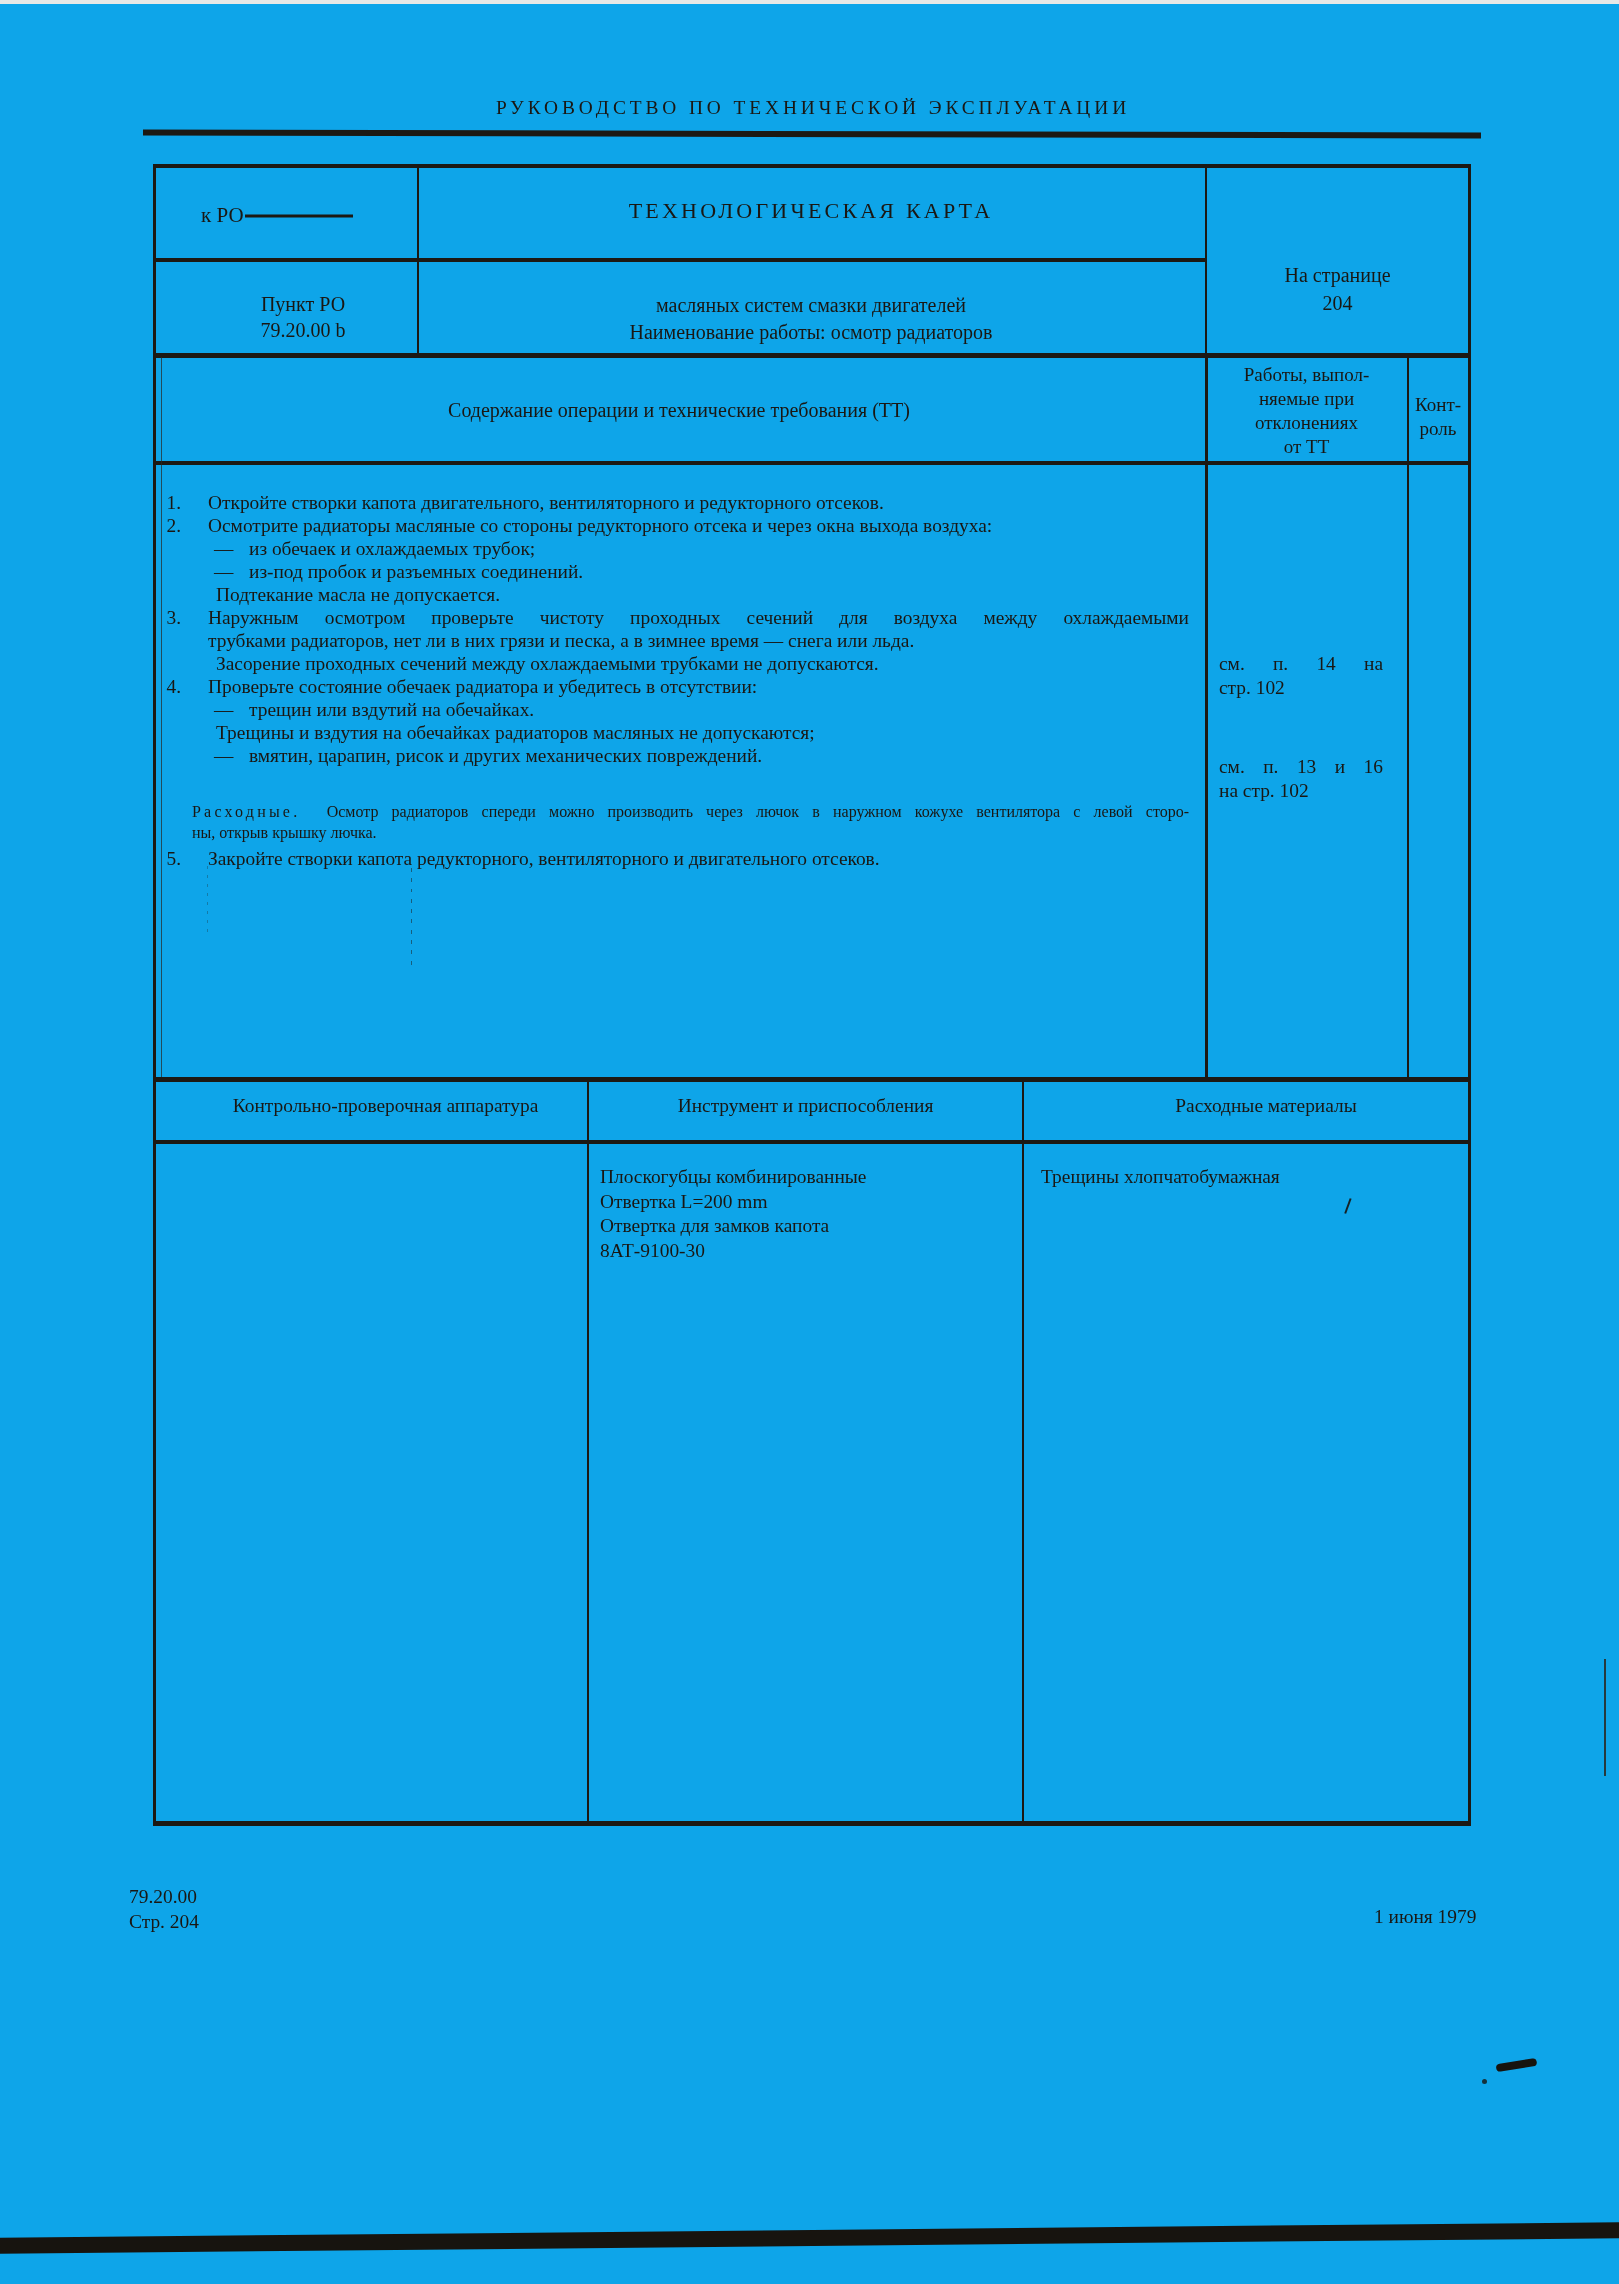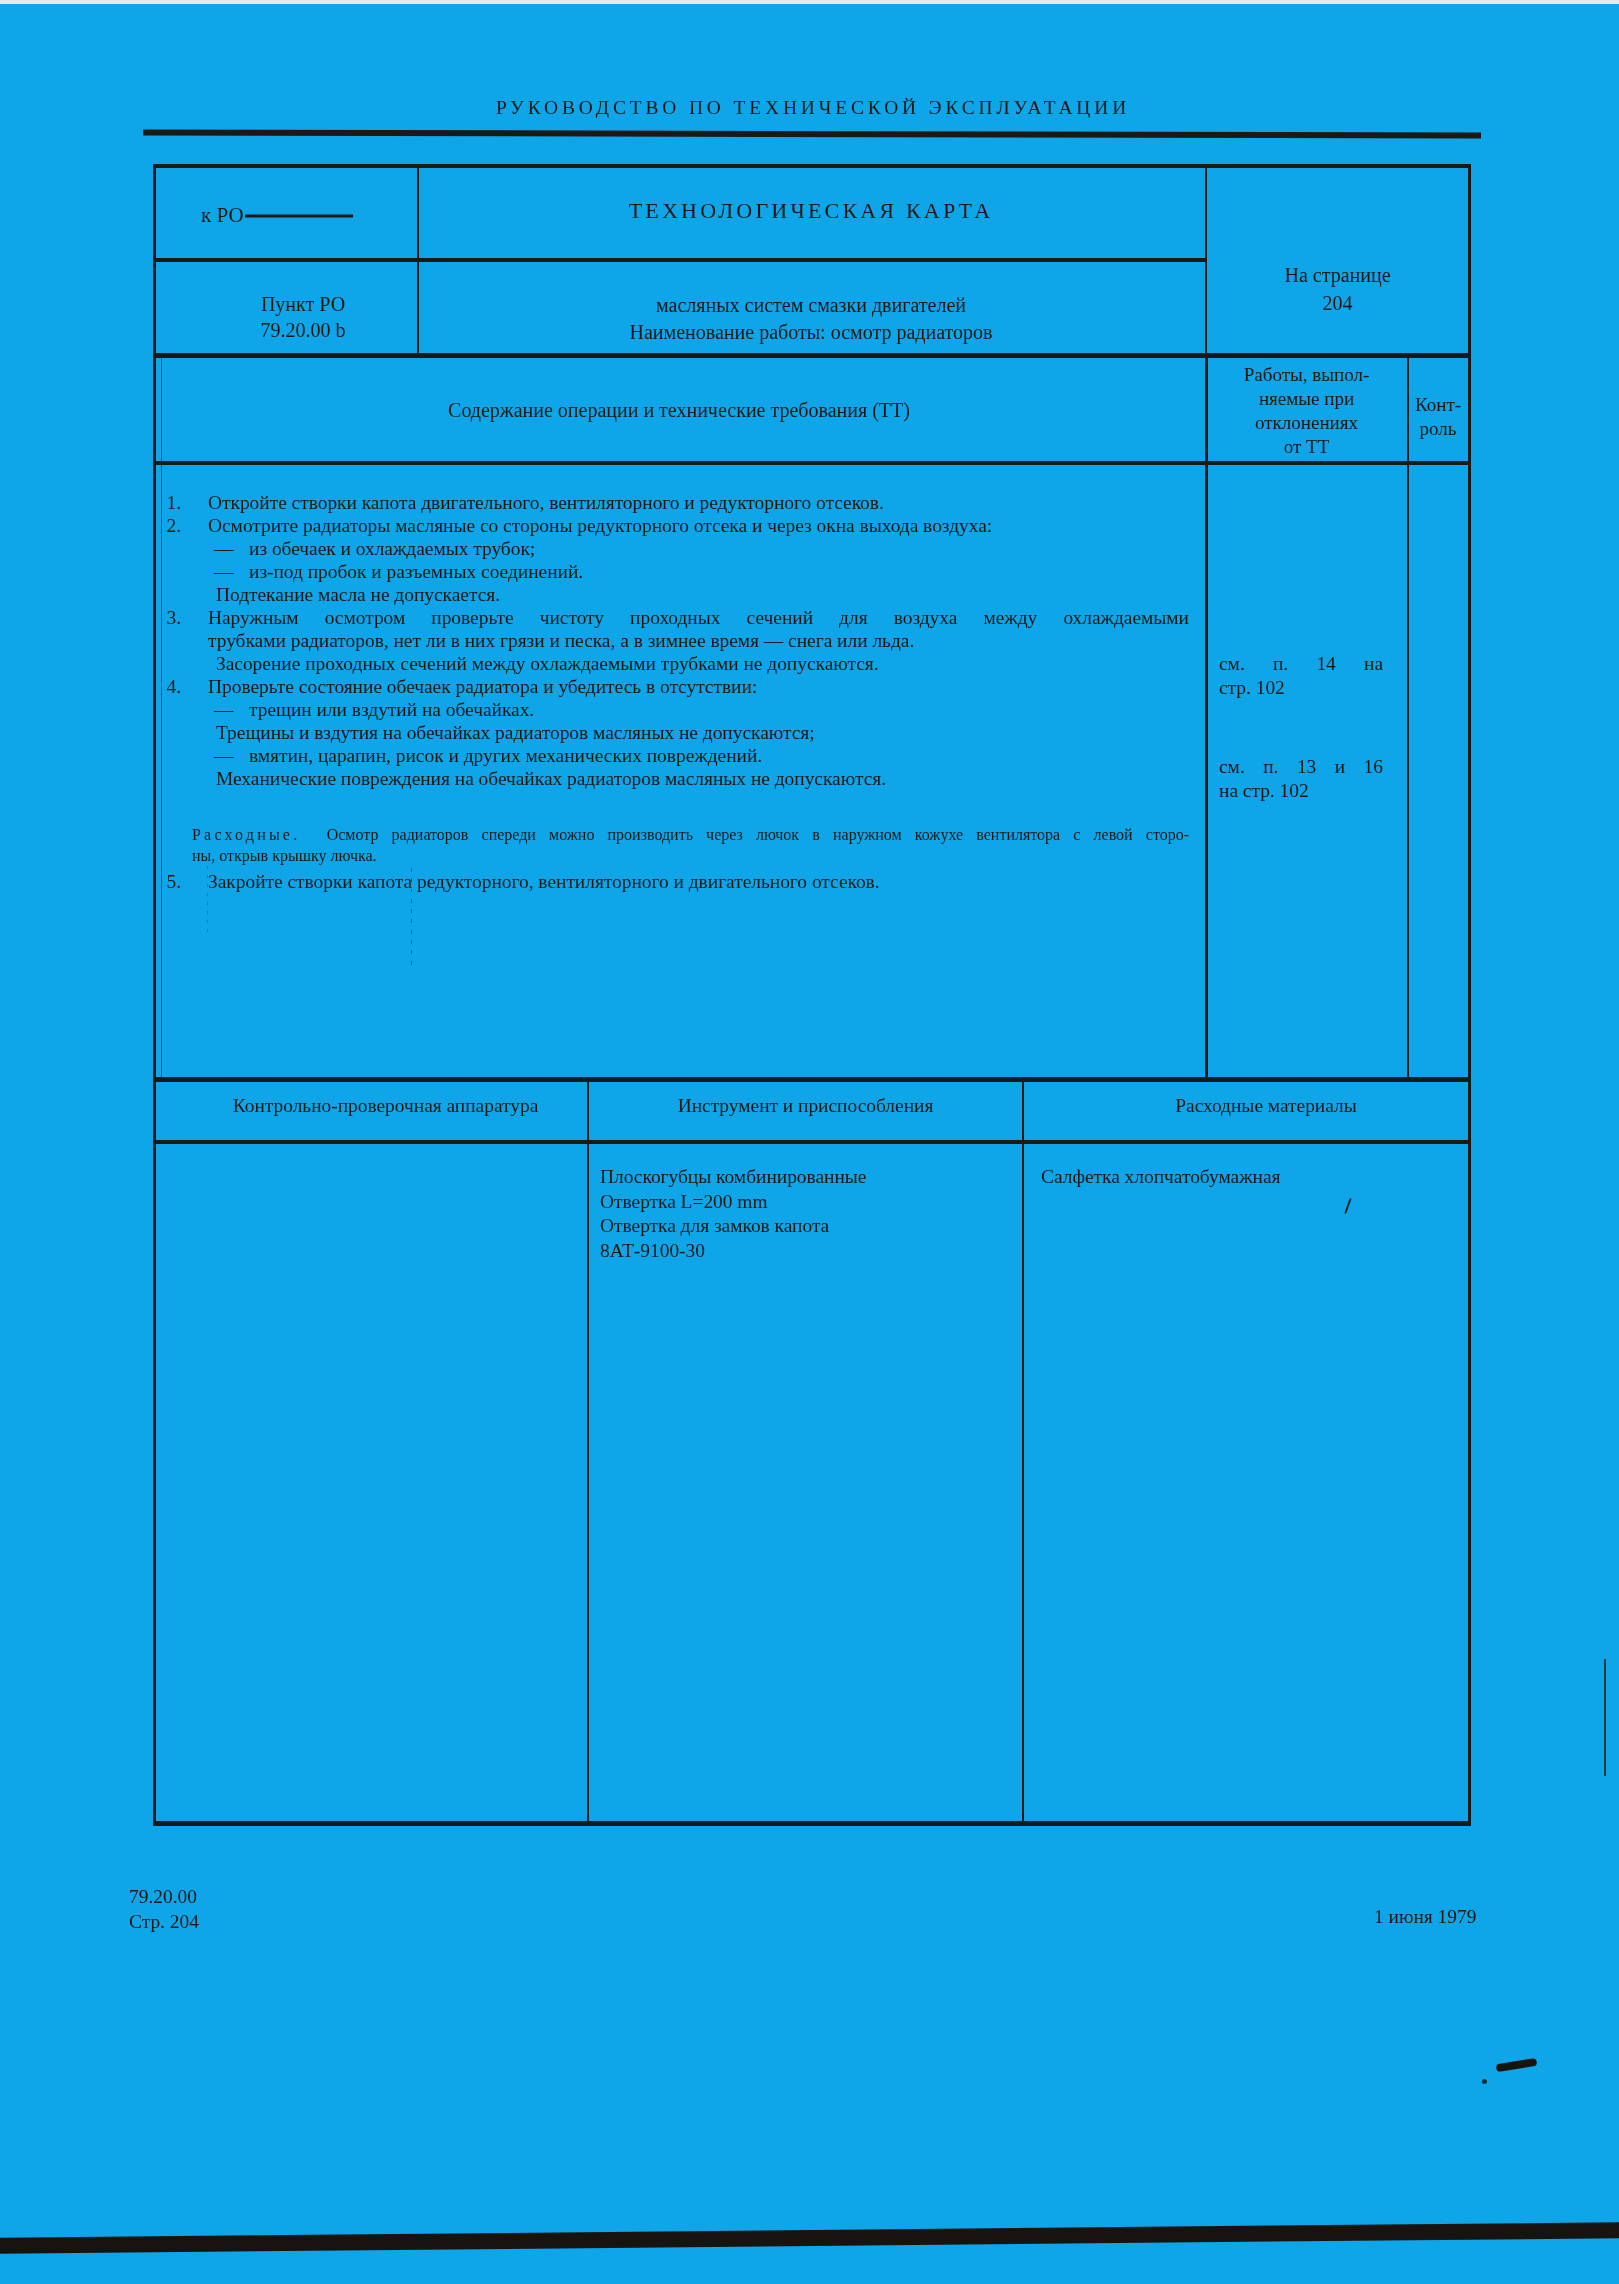--- a/index.html
+++ b/index.html
@@ -129,21 +129,20 @@
     <div class="ln bul"><span class="d">—</span><span>из обечаек и охлаждаемых трубок;</span></div>
     <div class="ln bul"><span class="d">—</span><span>из-под пробок и разъемных соединений.</span></div>
     <div class="ln tt">Подтекание масла не допускается.</div>
     <div class="ln num jl"><span class="n">3.</span><span>Наружным осмотром проверьте чистоту проходных сечений для воздуха между охлаждаемыми</span></div>
     <div class="ln cont">трубками радиаторов, нет ли в них грязи и песка, а в зимнее время — снега или льда.</div>
     <div class="ln tt">Засорение проходных сечений между охлаждаемыми трубками не допускаются.</div>
     <div class="ln num"><span class="n">4.</span><span>Проверьте состояние обечаек радиатора и убедитесь в отсутствии:</span></div>
     <div class="ln bul"><span class="d">—</span><span>трещин или вздутий на обечайках.</span></div>
     <div class="ln tt">Трещины и вздутия на обечайках радиаторов масляных не допускаются;</div>
     <div class="ln bul"><span class="d">—</span><span>вмятин, царапин, рисок и других механических повреждений.</span></div>
-    <div class="ln tt">Механические повреждения на обечайках радиаторов масляных не допускаются.</div>
     <div class="op-note">
       <div class="jl"><span class="lbl">Расходные.</span>&nbsp;&nbsp;<span>Осмотр радиаторов спереди можно производить через лючок в наружном кожухе вентилятора с левой сторо-</span></div>
       <div>ны, открыв крышку лючка.</div>
     </div>
     <div class="ln num last"><span class="n">5.</span><span>Закройте створки капота редукторного, вентиляторного и двигательного отсеков.</span></div>
   </div>
 
   <div class="dev-note" style="top:648px;">
     <div class="l1">см. п. 14 на</div>
     <div>стр. 102</div>
@@ -163,21 +162,21 @@
   <div class="abs res-h ctr" style="left:589px; width:433px;">Инструмент и приспособления</div>
   <div class="abs res-h ctr" style="left:1024px; width:484px;">Расходные материалы</div>
 
   <div class="abs res-list" style="left:600px; top:1161px; width:400px;">
     <div>Плоскогубцы комбинированные</div>
     <div>Отвертка L=200 mm</div>
     <div>Отвертка для замков капота</div>
     <div>8АТ-9100-30</div>
   </div>
   <div class="abs res-list" style="left:1041px; top:1161px; width:413px;">
-    <div>Салфетка хлопчатобумажная</div>
+    <div>Трещины хлопчатобумажная</div>
   </div>
 
   <div class="abs footer-left">
     <div>79.20.00</div>
     <div>Стр. 204</div>
   </div>
   <div class="abs footer-date">1 июня 1979</div>
 
   <div class="abs scan-dotline-a"></div>
   <div class="abs scan-dotline-b"></div>

